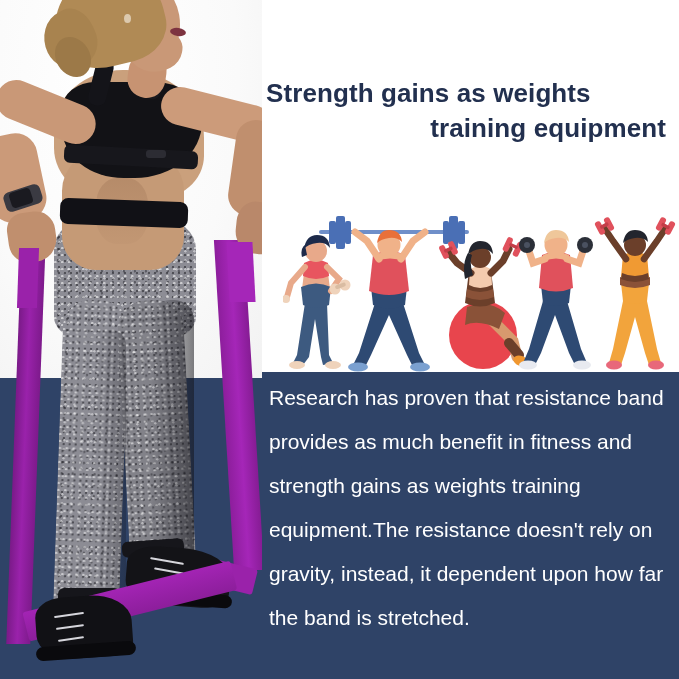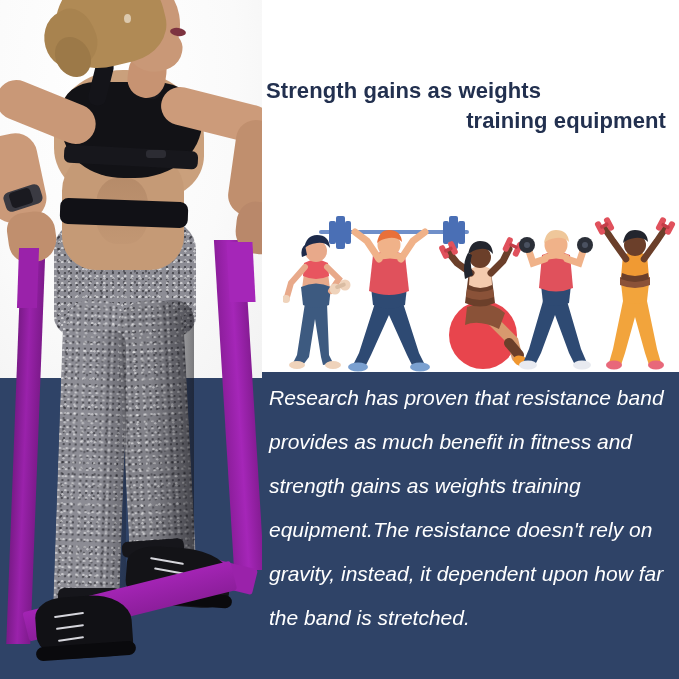--- a/index.html
+++ b/index.html
@@ -110,32 +110,32 @@
   .band-right{left:224px;top:240px;width:30px;height:330px;transform:skewX(3.5deg);
      background:linear-gradient(90deg,#8d1e9c,#a526b8 50%,#861c94);}
   .band-bottom{left:26px;top:612px;width:214px;height:30px;
      background:linear-gradient(180deg,#a324b4,#8c1e9b);
      transform:rotate(-14deg);transform-origin:left center;border-radius:3px;}
   .band-foot-r{left:178px;top:560px;width:78px;height:26px;background:#9a22aa;
      transform:rotate(14deg);border-radius:3px;}
 
   
   .title{position:absolute;left:266px;top:76px;width:400px;
-    font-size:22px;font-weight:bold;line-height:1.36;color:#22304f;
+    font-size:26px;font-weight:bold;line-height:1.36;color:#22304f;
     letter-spacing:.1px;}
   .title .l1{display:block;}
   .title .l2{display:block;text-align:right;}
 
   
   .strip{position:absolute;left:283px;top:215px;width:396px;height:160px;}
 
   
   .para{position:absolute;left:269px;top:376px;width:404px;
      color:#ffffff;font-size:21px;line-height:44px;}
-  .para p{margin:0;font-style:italic;}
+  .para p{margin:0;}
 
   .edge-strip{position:absolute;left:262px;top:372px;width:8px;height:307px;background:#2f4367;}
 </style>
 </head>
 <body>
 
 <div id="stage">
 
   <div class="navy-band"></div>
   <div class="edge-strip"></div>

